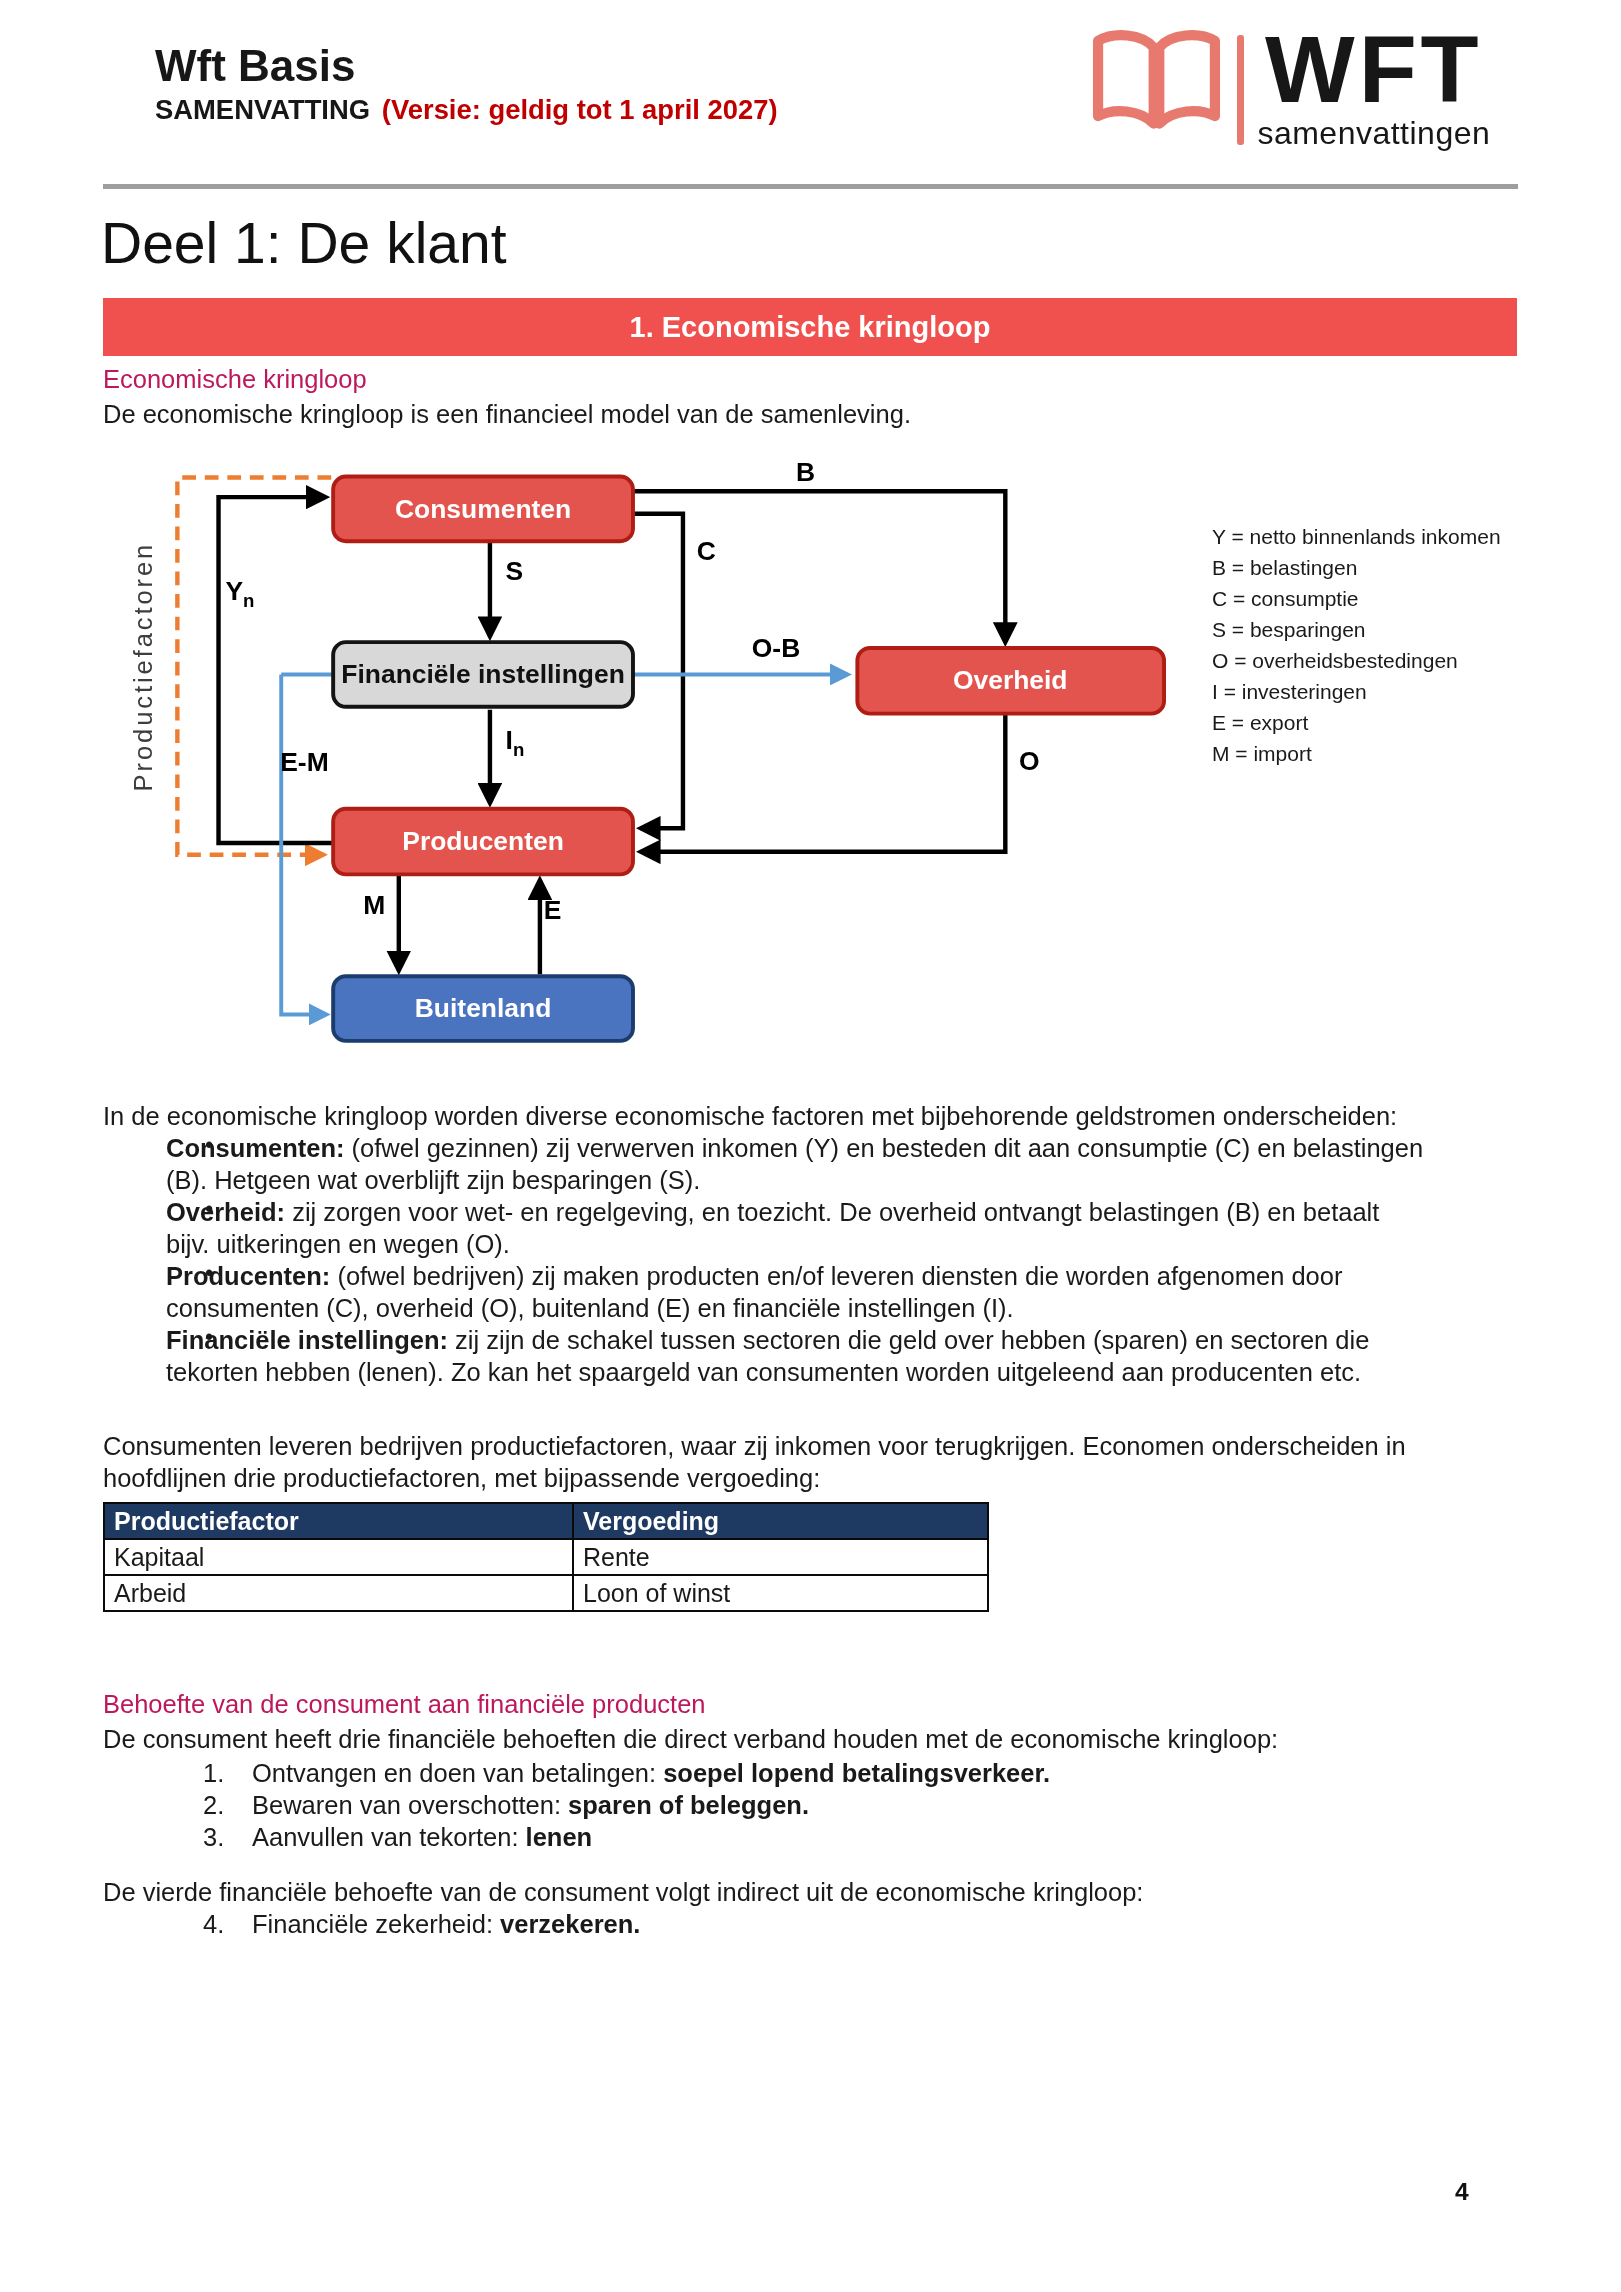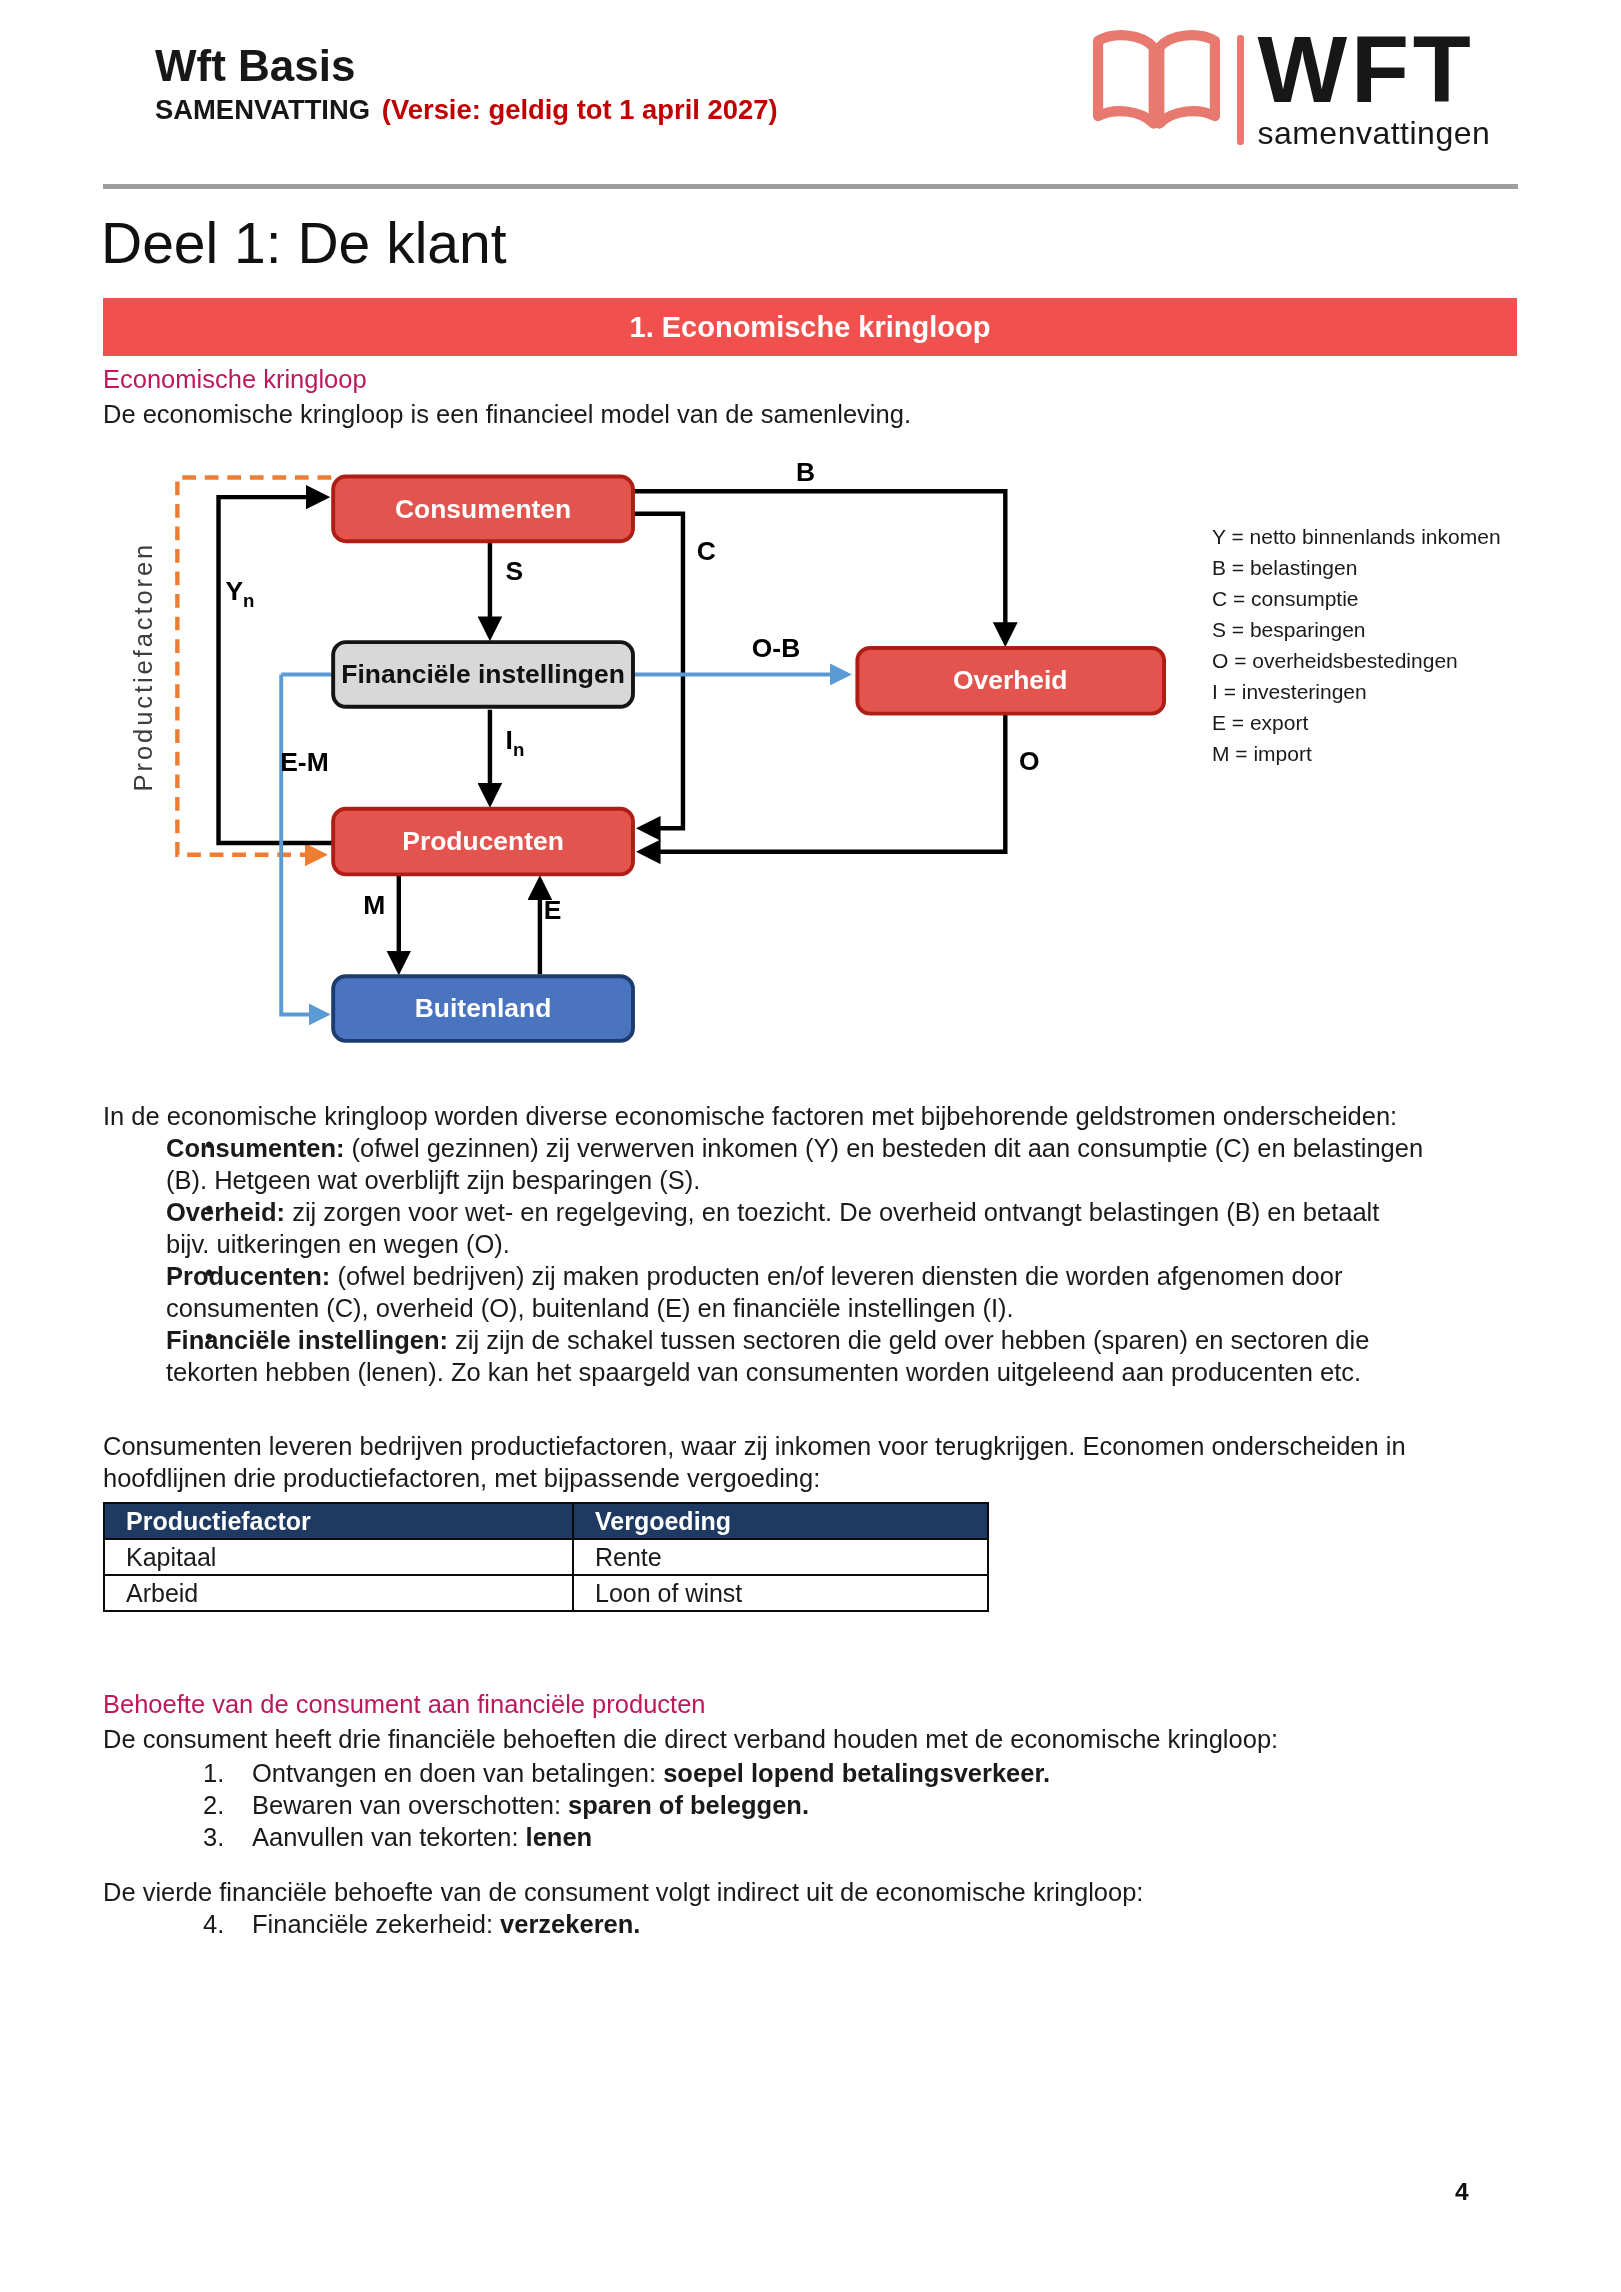--- a/index.html
+++ b/index.html
@@ -3,21 +3,21 @@
 <meta charset="utf-8">
 <style>
   html,body{margin:0;padding:0;background:#e8e8e8;}
   .page{position:relative;width:1621px;height:2293px;background:#ffffff;overflow:hidden;
         font-family:"Liberation Sans",sans-serif;color:#1a1a1a;}
   .abs{position:absolute;}
   
   .hdr-title{position:absolute;left:155px;top:41px;font-size:44px;font-weight:700;color:#171717;}
   .hdr-sub{position:absolute;left:155px;top:94px;font-size:27.4px;font-weight:700;color:#171717;white-space:nowrap;}
   .hdr-sub .ver{color:#c00000;margin-left:11.8px;}
-  .logo{position:absolute;left:1086px;top:23.5px;display:flex;align-items:flex-start;}
+  .logo{position:absolute;left:1086px;top:23.5px;display:flex;align-items:flex-start;text-align:center;}
   .logo-bar{width:6.9px;height:110px;background:#e8796f;border-radius:2.9px;margin:11.8px 13.7px 0 9.8px;}
   .logo-wft{font-size:95px;line-height:90px;font-weight:700;color:#171717;letter-spacing:3.9px;}
   .logo-tag{font-size:32px;line-height:35px;color:#171717;letter-spacing:0.5px;margin-top:2px;}
   .rule{position:absolute;left:103px;top:184px;width:1415px;height:4.9px;background:#9e9e9e;}
   .part-title{position:absolute;left:101px;top:210px;font-size:57px;font-weight:400;color:#111;}
   .banner{position:absolute;left:103px;top:298px;width:1414px;height:58px;background:#f0514e;
           display:flex;align-items:center;justify-content:center;}
   .banner span{color:#fff;font-size:29px;font-weight:700;}
   .h-red{position:absolute;left:103px;font-size:25.5px;font-weight:400;color:#be185d;white-space:nowrap;}
   .body-line{font-size:25.5px;line-height:32px;white-space:nowrap;}
@@ -38,21 +38,21 @@
   .bt{font:700 27px "Liberation Sans",sans-serif;fill:#ffffff;text-anchor:middle;}
   .btd{font:700 27px "Liberation Sans",sans-serif;fill:#111111;text-anchor:middle;}
   .fl{font:700 27px "Liberation Sans",sans-serif;fill:#000000;}
   .flsub{font:700 19px "Liberation Sans",sans-serif;fill:#000000;}
   .axis{font:500 26px "Liberation Sans",sans-serif;fill:#3d3d3d;letter-spacing:3px;text-anchor:middle;}
   .legend{position:absolute;left:1212px;top:521px;font-size:21px;line-height:31px;color:#1a1a1a;white-space:nowrap;}
   
   .tbl{position:absolute;left:103px;top:1502px;width:882px;border:2.9px solid #0a0a0a;}
   .tr{display:flex;border-top:2.9px solid #0a0a0a;}
   .tr:first-child{border-top:none;}
-  .tc{box-sizing:border-box;padding:0 0 0 21px;font-size:25px;line-height:34px;height:34px;white-space:nowrap;overflow:hidden;}
+  .tc{box-sizing:border-box;padding:0 0 0 9px;font-size:25px;line-height:34px;height:34px;white-space:nowrap;overflow:hidden;}
   .tc.c1{width:469px;border-right:2.9px solid #0a0a0a;}
   .tc.c2{flex:1;}
   .thead .tc{background:#1e3a63;color:#ffffff;font-weight:700;}
   .pagenum{position:absolute;left:1455px;top:2178px;font-size:24.5px;font-weight:700;color:#111;}
 </style>
 </head>
 <body>
 
 <div class="page">
 

